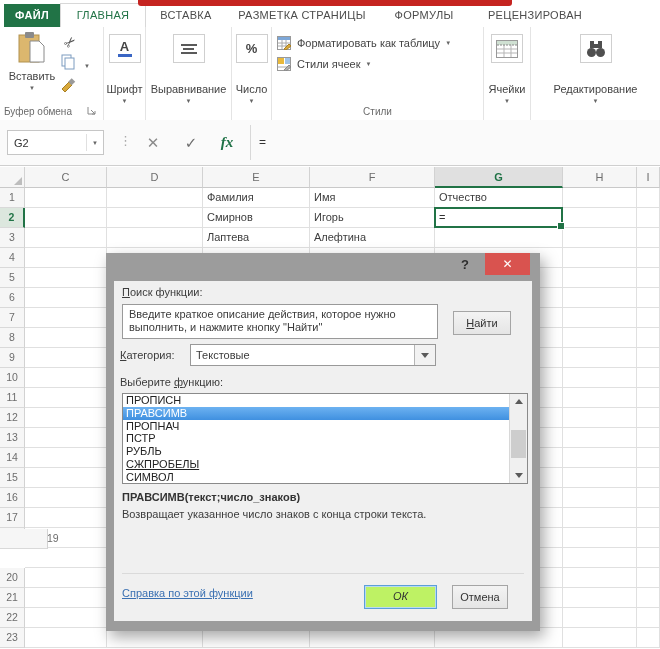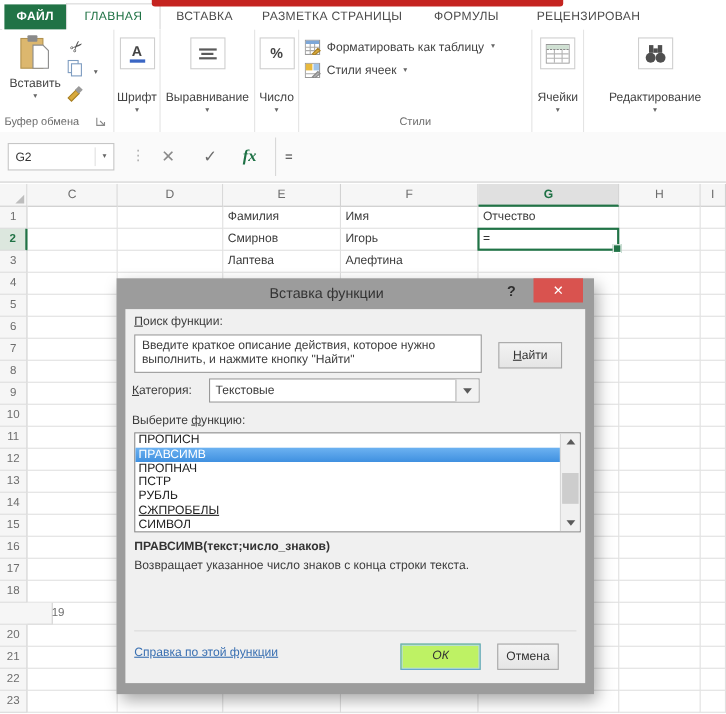--- a/index.html
+++ b/index.html
@@ -431,21 +431,21 @@
       <div class="gcell" style="left: 563px; top: 341px; width: 74px;"></div>
       <div class="gcell" style="left: 637px; top: 341px; width: 23px;"></div>
       <div class="rnum" style="top: 361px;">18</div>
       <div class="gcell" style="left: 25px; top: 361px; width: 82px;"></div>
       <div class="gcell" style="left: 107px; top: 361px; width: 96px;"></div>
       <div class="gcell" style="left: 203px; top: 361px; width: 107px;"></div>
       <div class="gcell" style="left: 310px; top: 361px; width: 125px;"></div>
       <div class="gcell" style="left: 435px; top: 361px; width: 128px;"></div>
       <div class="gcell" style="left: 563px; top: 361px; width: 74px;"></div>
       <div class="gcell" style="left: 637px; top: 361px; width: 23px;"></div>
-      <div class="rnum" style="top: 381px; padding-left: 47px;">19</div>
+      <div class="rnum" style="top: 362px; padding-left: 47px;">19</div>
       <div class="gcell" style="left: 25px; top: 381px; width: 82px;"></div>
       <div class="gcell" style="left: 107px; top: 381px; width: 96px;"></div>
       <div class="gcell" style="left: 203px; top: 381px; width: 107px;"></div>
       <div class="gcell" style="left: 310px; top: 381px; width: 125px;"></div>
       <div class="gcell" style="left: 435px; top: 381px; width: 128px;"></div>
       <div class="gcell" style="left: 563px; top: 381px; width: 74px;"></div>
       <div class="gcell" style="left: 637px; top: 381px; width: 23px;"></div>
       <div class="rnum" style="top: 401px;">20</div>
       <div class="gcell" style="left: 25px; top: 401px; width: 82px;"></div>
       <div class="gcell" style="left: 107px; top: 401px; width: 96px;"></div>
@@ -475,21 +475,20 @@
       <div class="gcell" style="left: 107px; top: 461px; width: 96px;"></div>
       <div class="gcell" style="left: 203px; top: 461px; width: 107px;"></div>
       <div class="gcell" style="left: 310px; top: 461px; width: 125px;"></div>
       <div class="gcell" style="left: 435px; top: 461px; width: 128px;"></div>
       <div class="gcell" style="left: 563px; top: 461px; width: 74px;"></div>
       <div class="gcell" style="left: 637px; top: 461px; width: 23px;"></div>
       <div class="acell" style="left: 434px; top: 40px; width: 129px; height: 21px;">=<div class="handle"></div></div>
     </div>
 
   <div class="dlg">
-    <div class="dlg-title">Вставка функции</div>
     <div class="dlg-help">?</div>
     <div class="dlg-close">✕</div>
     <div class="dlg-body">
       <div class="d-label" style="left:8px;top:5px"><u>П</u>оиск функции:</div>
       <div class="searchbox">Введите краткое описание действия, которое нужно выполнить, и нажмите кнопку "Найти"</div>
       <div class="btn btn-find"><u>Н</u>айти</div>
       <div class="d-label" style="left:6px;top:68px"><u>К</u>атегория:</div>
       <div class="combo">
         <span class="c-val">Текстовые</span>
         <span class="c-arr">

